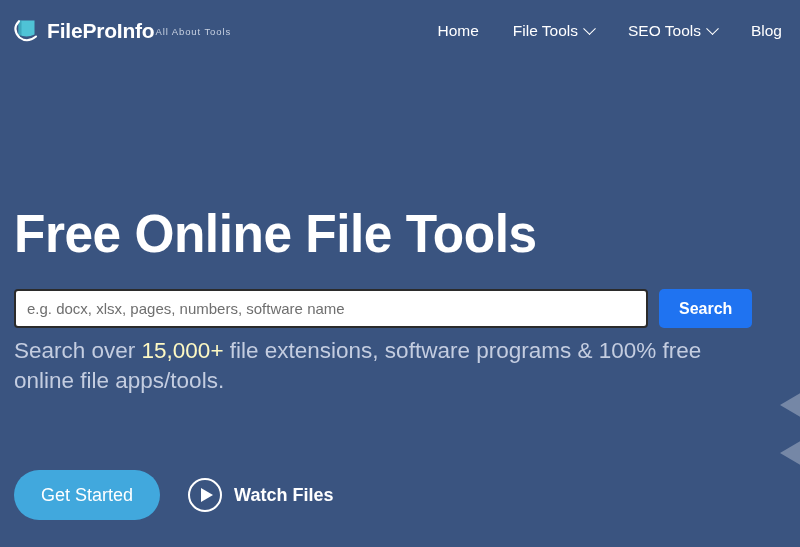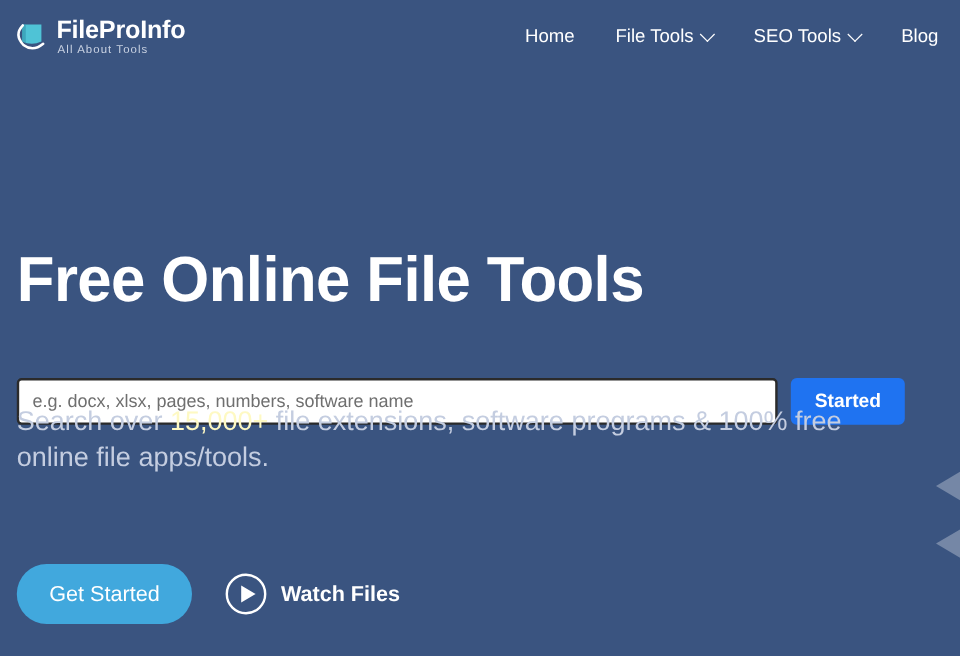--- a/index.html
+++ b/index.html
@@ -53,22 +53,23 @@
     text-decoration: none;
   }
   .brand-mark {
     position: relative;
     width: 30px;
     height: 28px;
     flex: none;
   }
   .brand-text {
     display: flex;
-    flex-direction: column;
+    flex-direction: row;
     line-height: 1;
+    align-items: center;
   }
   .brand-name {
     color: #ffffff;
     font-size: 21px;
     font-weight: bold;
     letter-spacing: -0.2px;
     line-height: 1.02;
   }
   .brand-tagline {
     color: #c9d2e2;
@@ -123,21 +124,20 @@
   }
 
   
   .search-row {
     position: absolute;
     left: 14px;
     top: 289px;
     display: flex;
     align-items: center;
     gap: 11px;
-    margin-top: 26px;
   }
   .search-input {
     width: 634px;
     height: 39px;
     border: 2px solid #2b2b2b;
     border-radius: 4px;
     background: #ffffff;
     color: #333333;
     font-family: "Liberation Sans", sans-serif;
     font-size: 15px;
@@ -265,21 +265,21 @@
   </nav>
 
 </header>
 
 <div class="hero">
   <h1 class="hero-title">Free Online File Tools</h1>
 </div>
 
 <div class="search-row">
   <input class="search-input" type="text" placeholder="e.g. docx, xlsx, pages, numbers, software name" style="">
-  <button class="search-btn">Started</button>
+  <button class="search-btn">Search</button>
 </div>
 
 <p class="hero-sub">
   <span>Search over </span><b>15,000+</b><span> file extensions, software programs &amp; 100% free online file apps/tools.</span>
 </p>
 
 <div class="cta-row">
   <a class="cta-primary" href="#">Get Started</a>
 
   <a class="cta-video" href="#">

